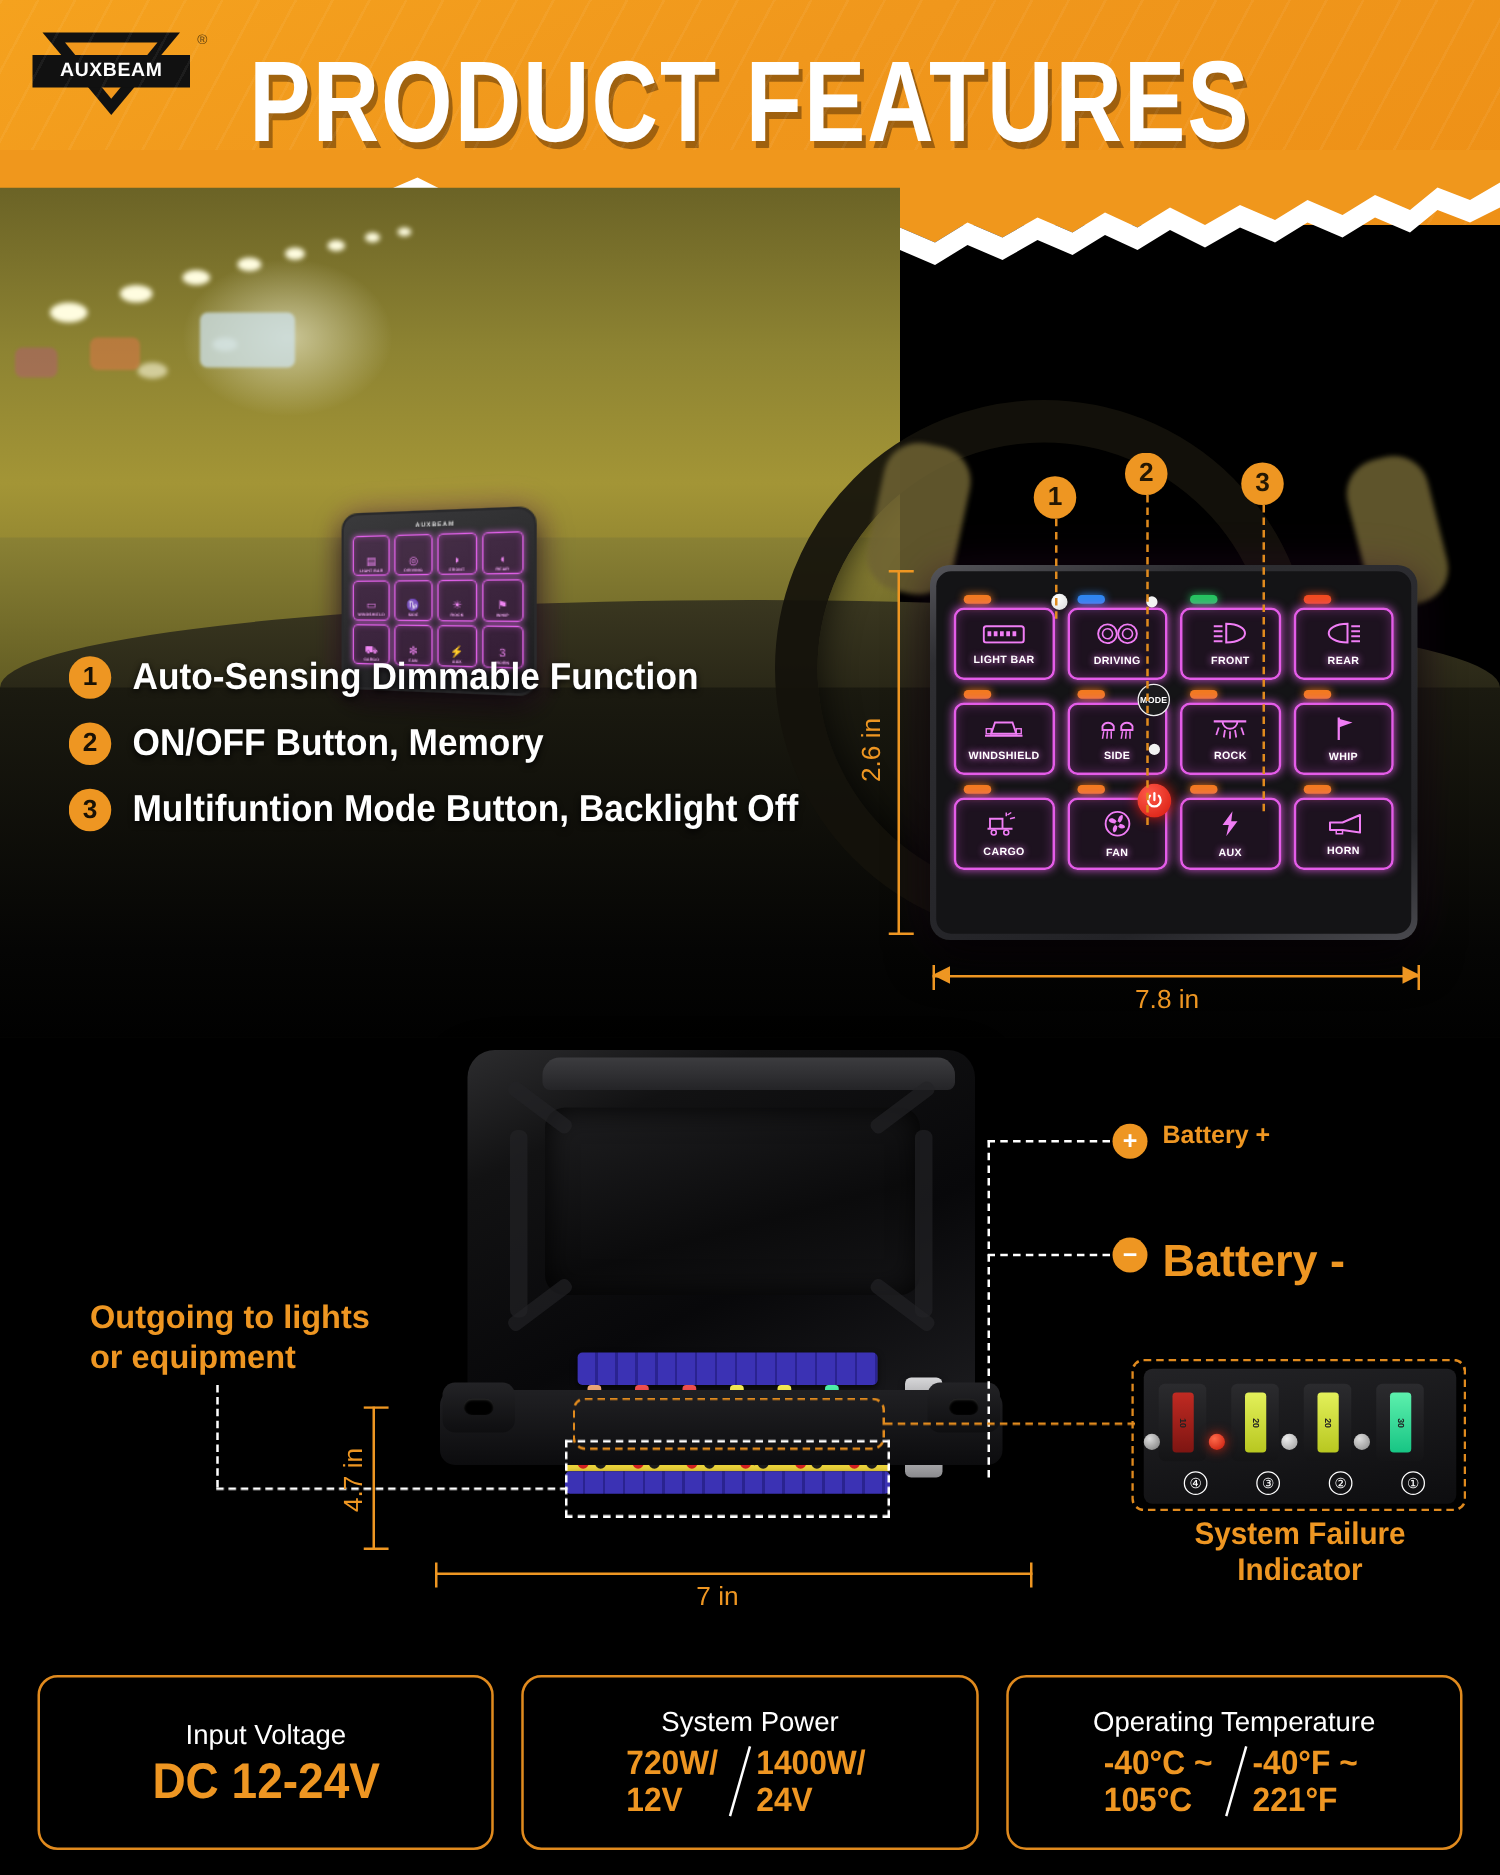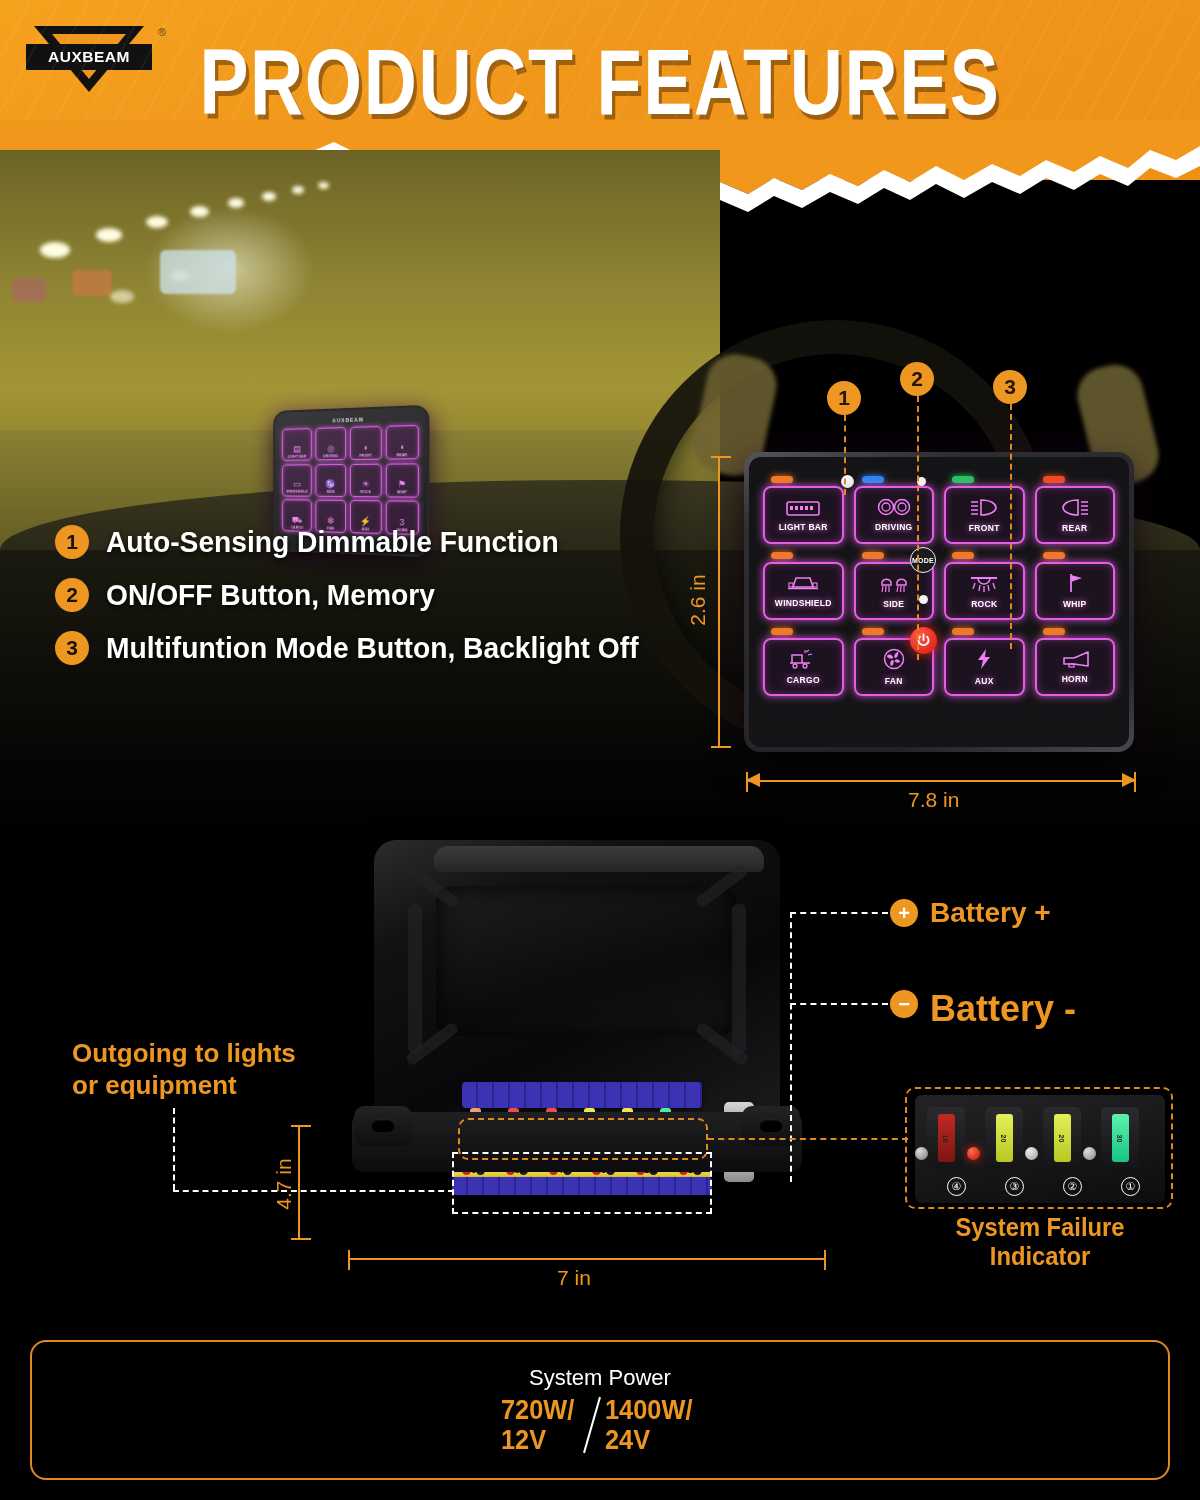--- a/index.html
+++ b/index.html
@@ -683,21 +683,21 @@
   <div class="post" style="left:372px;top:312px"></div>
 
   <div class="cbox-base"></div>
   <div class="lug" style="left:2px"></div>
   <div class="lug" style="right:2px"></div>
 </div>
 
 <div class="dashwv" style="left:790px;top:912px;height:270px"></div>
 <div class="dashw" style="left:790px;top:912px;width:98px"></div>
 <div class="pmbadge" style="left:890px;top:899px">+</div>
-<div class="callout-txt" style="left:930px;top:897px;font-size:28px">Battery +</div>
+<div class="callout-txt" style="left:930px;top:897px;font-size:20px">Battery +</div>
 
 <div class="dashw" style="left:790px;top:1003px;width:98px"></div>
 <div class="pmbadge" style="left:890px;top:990px">−</div>
 <div class="callout-txt" style="left:930px;top:988px;font-size:36px">Battery -</div>
 
 <div class="callout-txt" style="left:72px;top:1038px;font-size:26px">Outgoing to lights</div>
 <div class="callout-txt" style="left:72px;top:1070px;font-size:26px">or equipment</div>
 <div class="dashwv" style="left:173px;top:1108px;height:82px"></div>
 <div class="dashw" style="left:173px;top:1190px;width:281px"></div>
 <div class="boxw" style="left:452px;top:1152px;width:260px;height:62px"></div>
@@ -740,30 +740,48 @@
     <div class="sfi-led" style="left:168px;background:radial-gradient(circle at 35% 30%,#ddd,#888)"></div>
   </div>
   <div class="sfi-num" style="left:42px">④</div>
   <div class="sfi-num" style="left:100px">③</div>
   <div class="sfi-num" style="left:158px">②</div>
   <div class="sfi-num" style="left:216px">①</div>
   <div class="sfi-title">System Failure Indicator</div>
 </div>
 
 <div class="specs">
+  <div class="spec">
+    <div class="spec-label">Input Voltage</div>
+    <div class="spec-value">DC 12-24V</div>
+  </div>
 
   <div class="spec">
     <div class="spec-label">System Power</div>
     <div class="spec-split">
       <div class="spec-col">
         <div class="spec-sm">720W/</div>
         <div class="spec-sm">12V</div>
       </div>
       <div class="slash"></div>
       <div class="spec-col r">
         <div class="spec-sm">1400W/</div>
         <div class="spec-sm">24V</div>
       </div>
     </div>
   </div>
 
 
+  <div class="spec">
+    <div class="spec-label">Operating Temperature</div>
+    <div class="spec-split">
+      <div class="spec-col">
+        <div class="spec-sm">-40°C ~</div>
+        <div class="spec-sm">105°C</div>
+      </div>
+      <div class="slash"></div>
+      <div class="spec-col r">
+        <div class="spec-sm">-40°F ~</div>
+        <div class="spec-sm">221°F</div>
+      </div>
+    </div>
+  </div>
 </div>
 
 </body></html>

